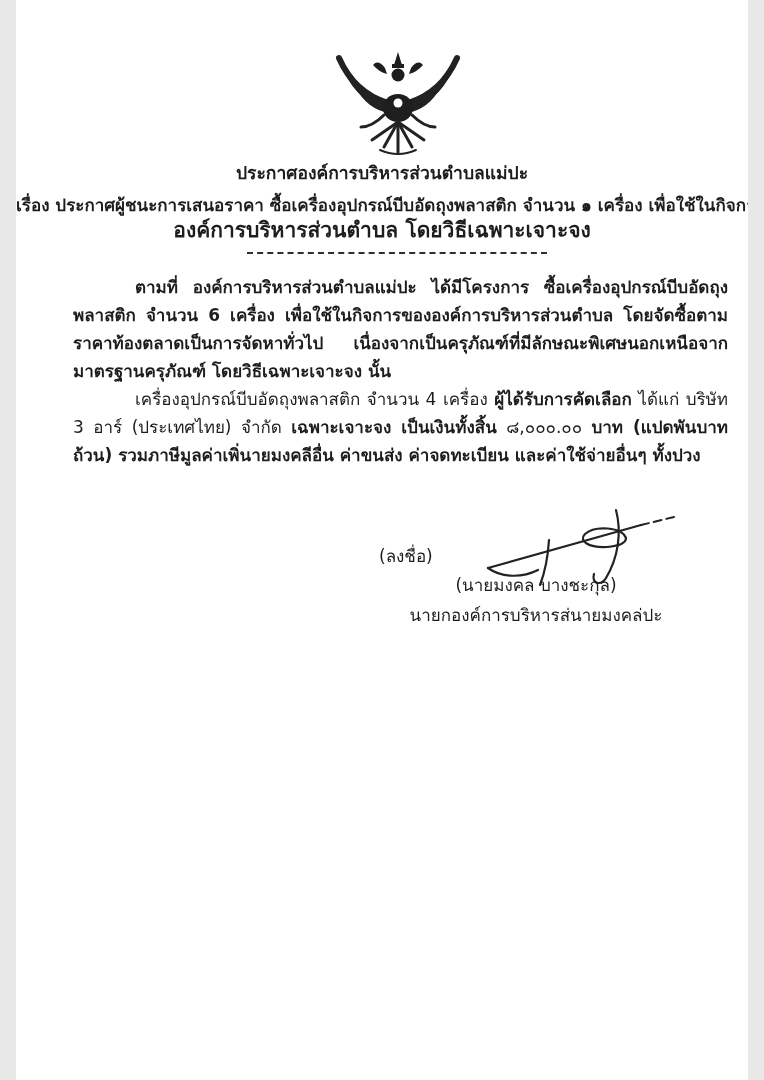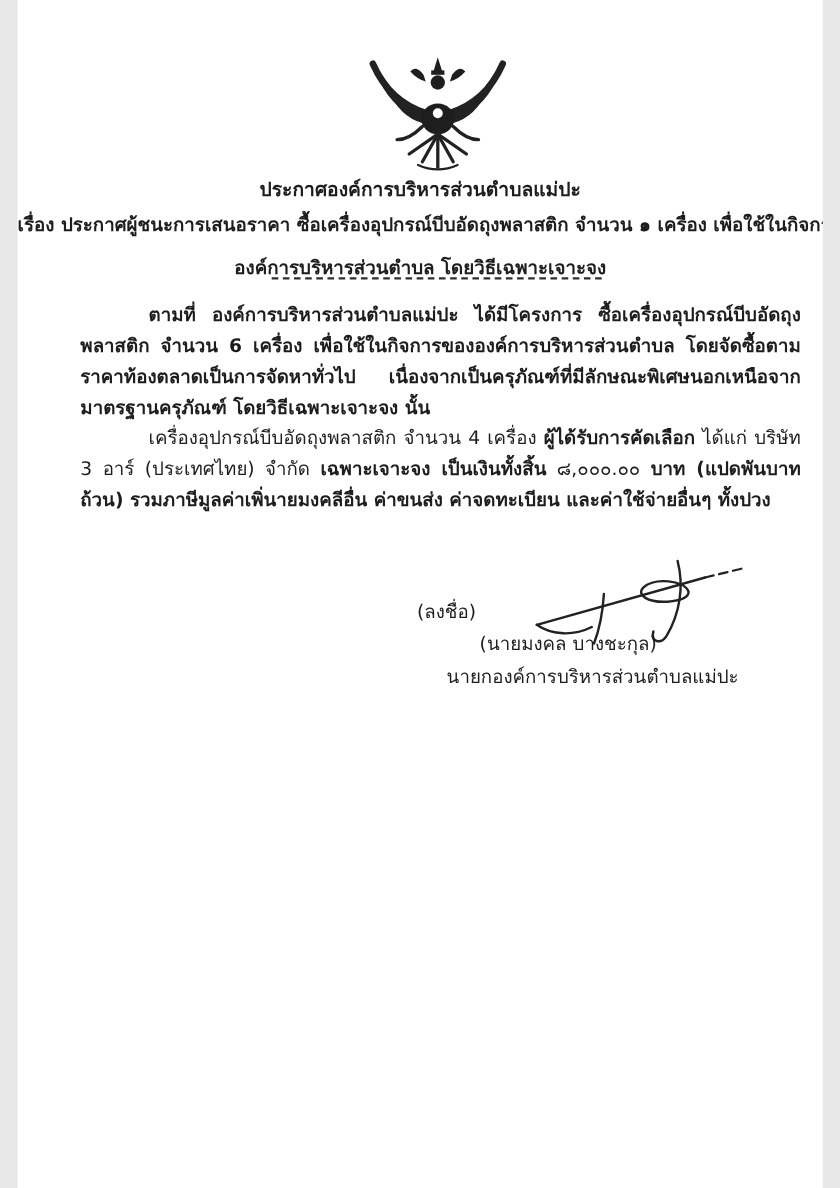--- a/index.html
+++ b/index.html
@@ -26,21 +26,21 @@
     left: 0;
     width: 100%;
     text-align: center;
     font-weight: 700;
     font-size: 17.5px;
     line-height: 24px;
     white-space: nowrap;
   }
   .org-line   { top: 161px; }
   .subj-1     { top: 193px; font-size: 17px; }
-  .subj-2     { top: 232px; font-size: 17px; }
+  .subj-2     { top: 218px; font-size: 21px; }
   .separator {
     position: absolute;
     top: 252px;
     left: 231px;
     width: 300px;
     height: 0;
     border-top: 2px dashed #2e2e2e;
   }
   .body-text {
     position: absolute;
@@ -69,24 +69,24 @@
   }
   .signature-svg {
     position: absolute;
     left: 420px;
     top: 498px;
     width: 240px;
     height: 95px;
   }
   .signer-name {
     position: absolute;
-    left: 420px;
+    left: 400px;
     top: 571px;
     width: 240px;
-    text-align: left;
+    text-align: center;
     font-size: 17px;
     white-space: nowrap;
   }
   .signer-title {
     position: absolute;
     left: 390px;
     top: 601px;
     width: 260px;
     text-align: center;
     font-size: 17px;
@@ -155,15 +155,15 @@
     <path class="ink-stroke" stroke-width="2.2" d="M52,70 C66,80 86,80 102,72"></path>
 
     <path class="ink-stroke" stroke-width="2.2" d="M113,42 C112,58 109,74 104,87"></path>
 
     <path class="ink-stroke" stroke-width="2.2" d="M190,40 C186,29 159,27 149,36 C142,43 153,50 171,49 C183,48 190,45 190,40"></path>
 
     <path class="ink-stroke" stroke-width="2.2" d="M180,12 C186,35 182,60 170,80 C165,88 155,86 158,76"></path>
   </svg>
 
   <div class="signer-name">(นายมงคล  บางชะกุล)</div>
-  <div class="signer-title">นายกองค์การบริหารส่วนตำบลแม่ปะ</div>
+  <div class="signer-title">นายกองค์การบริหารส่นายมงคล่ปะ</div>
 
 </div>
 
 </body></html>

